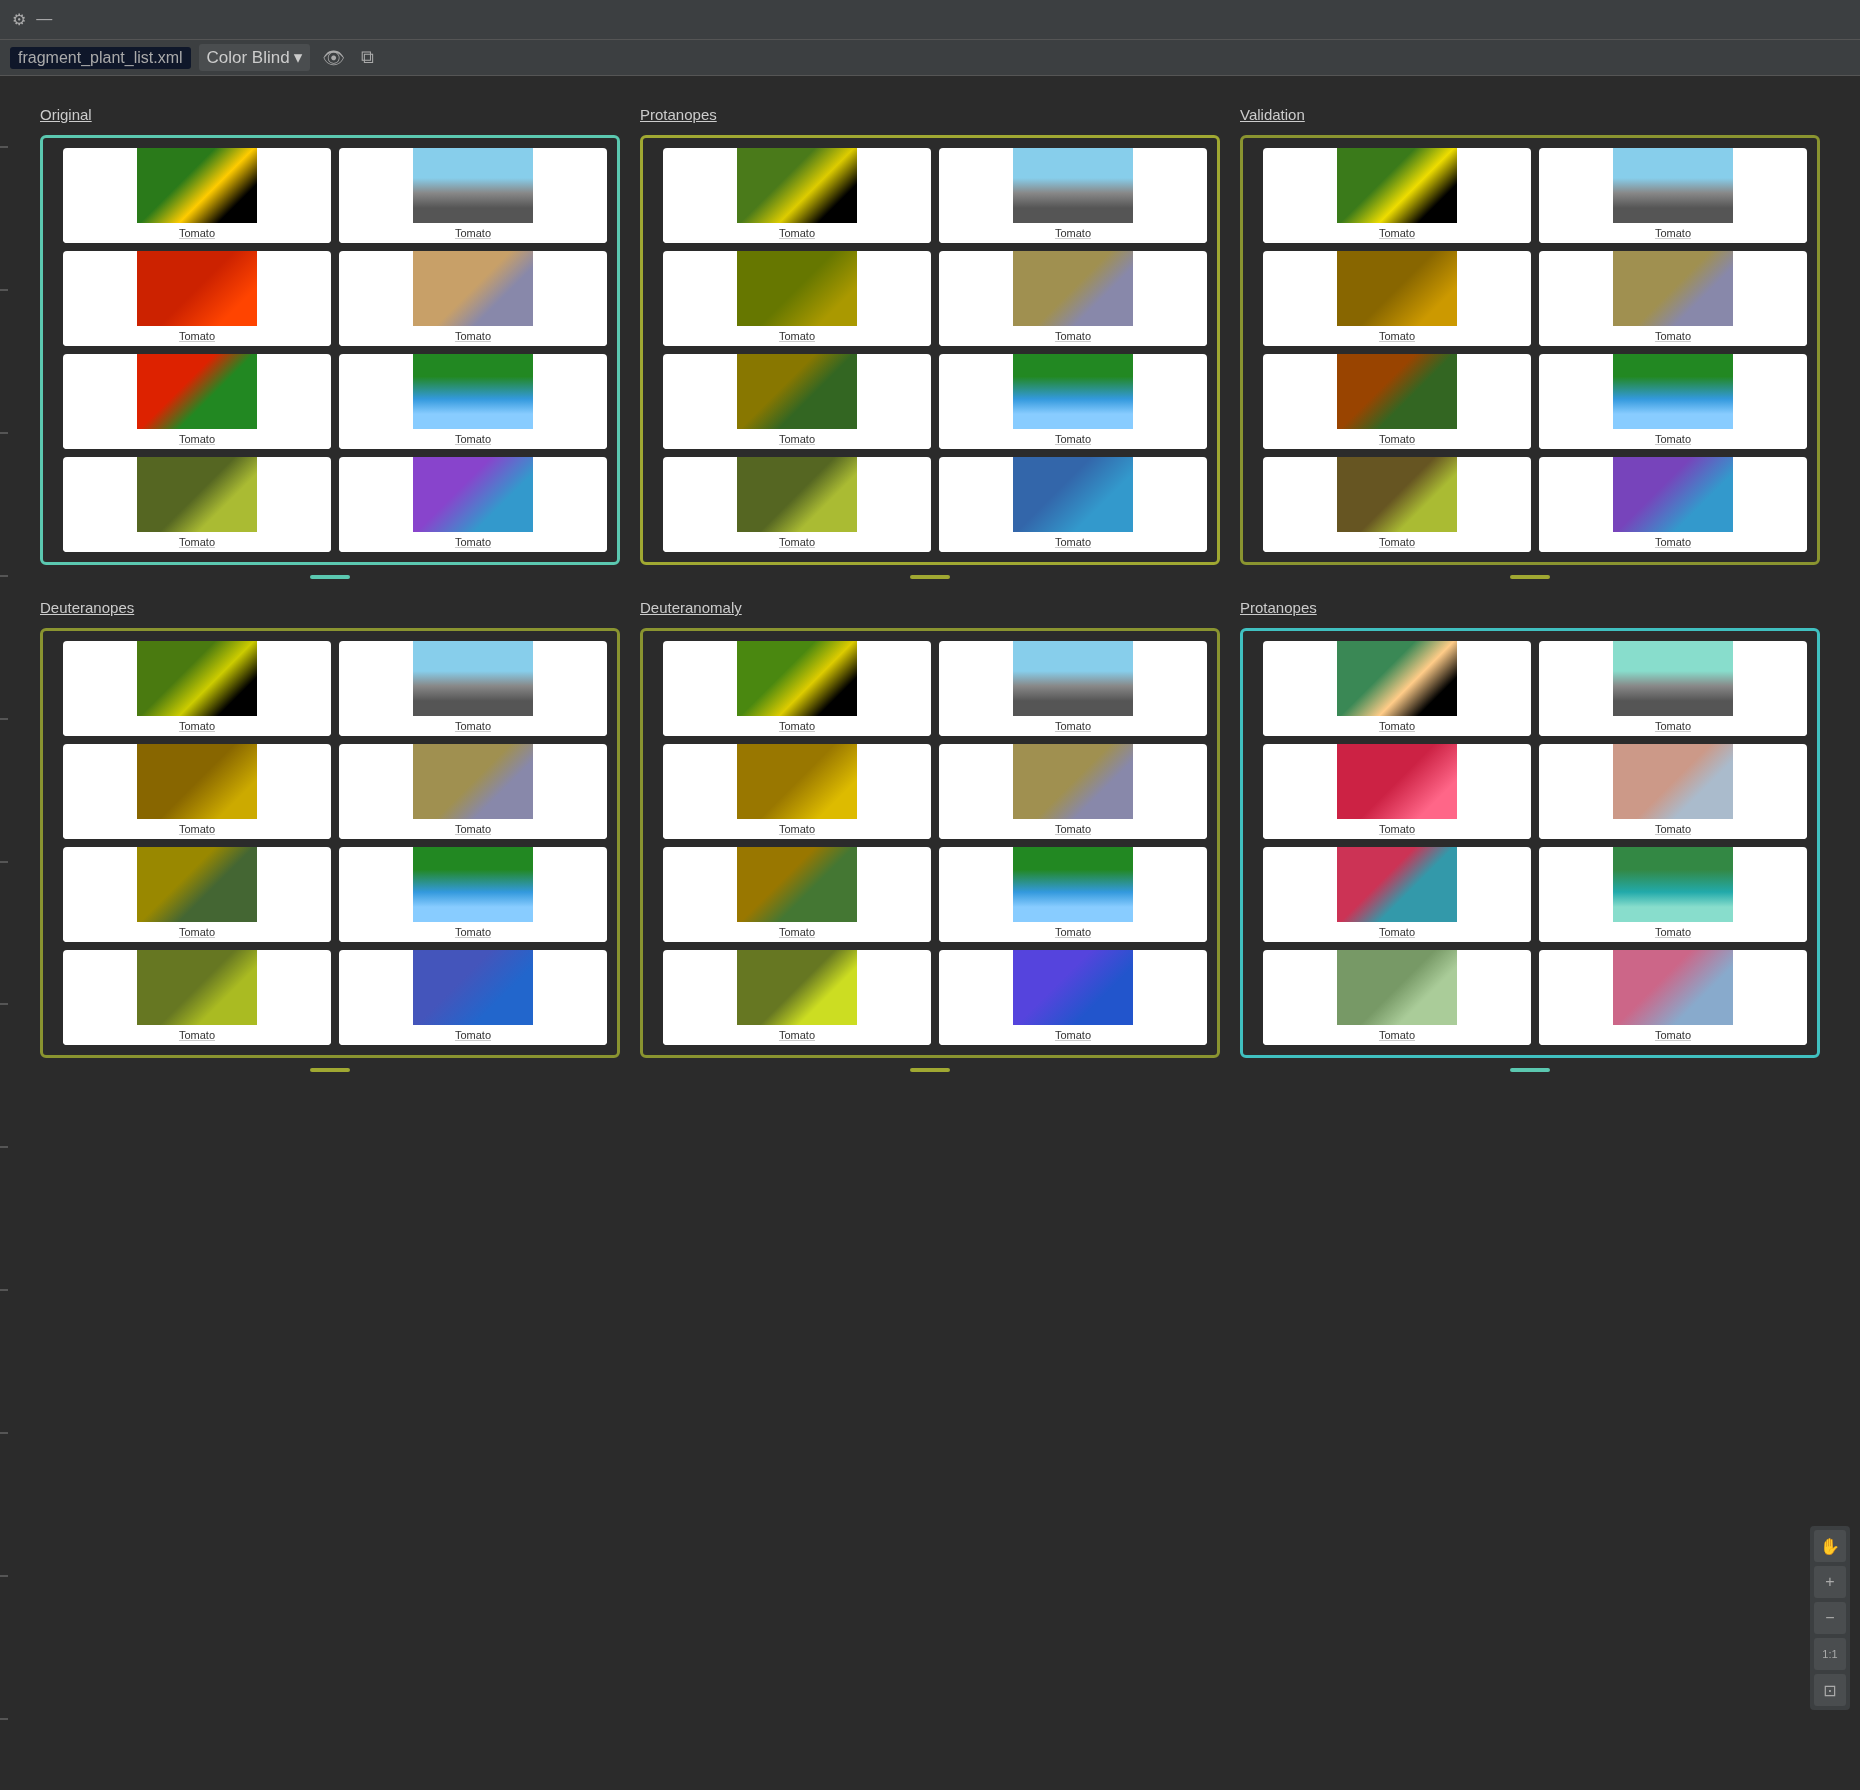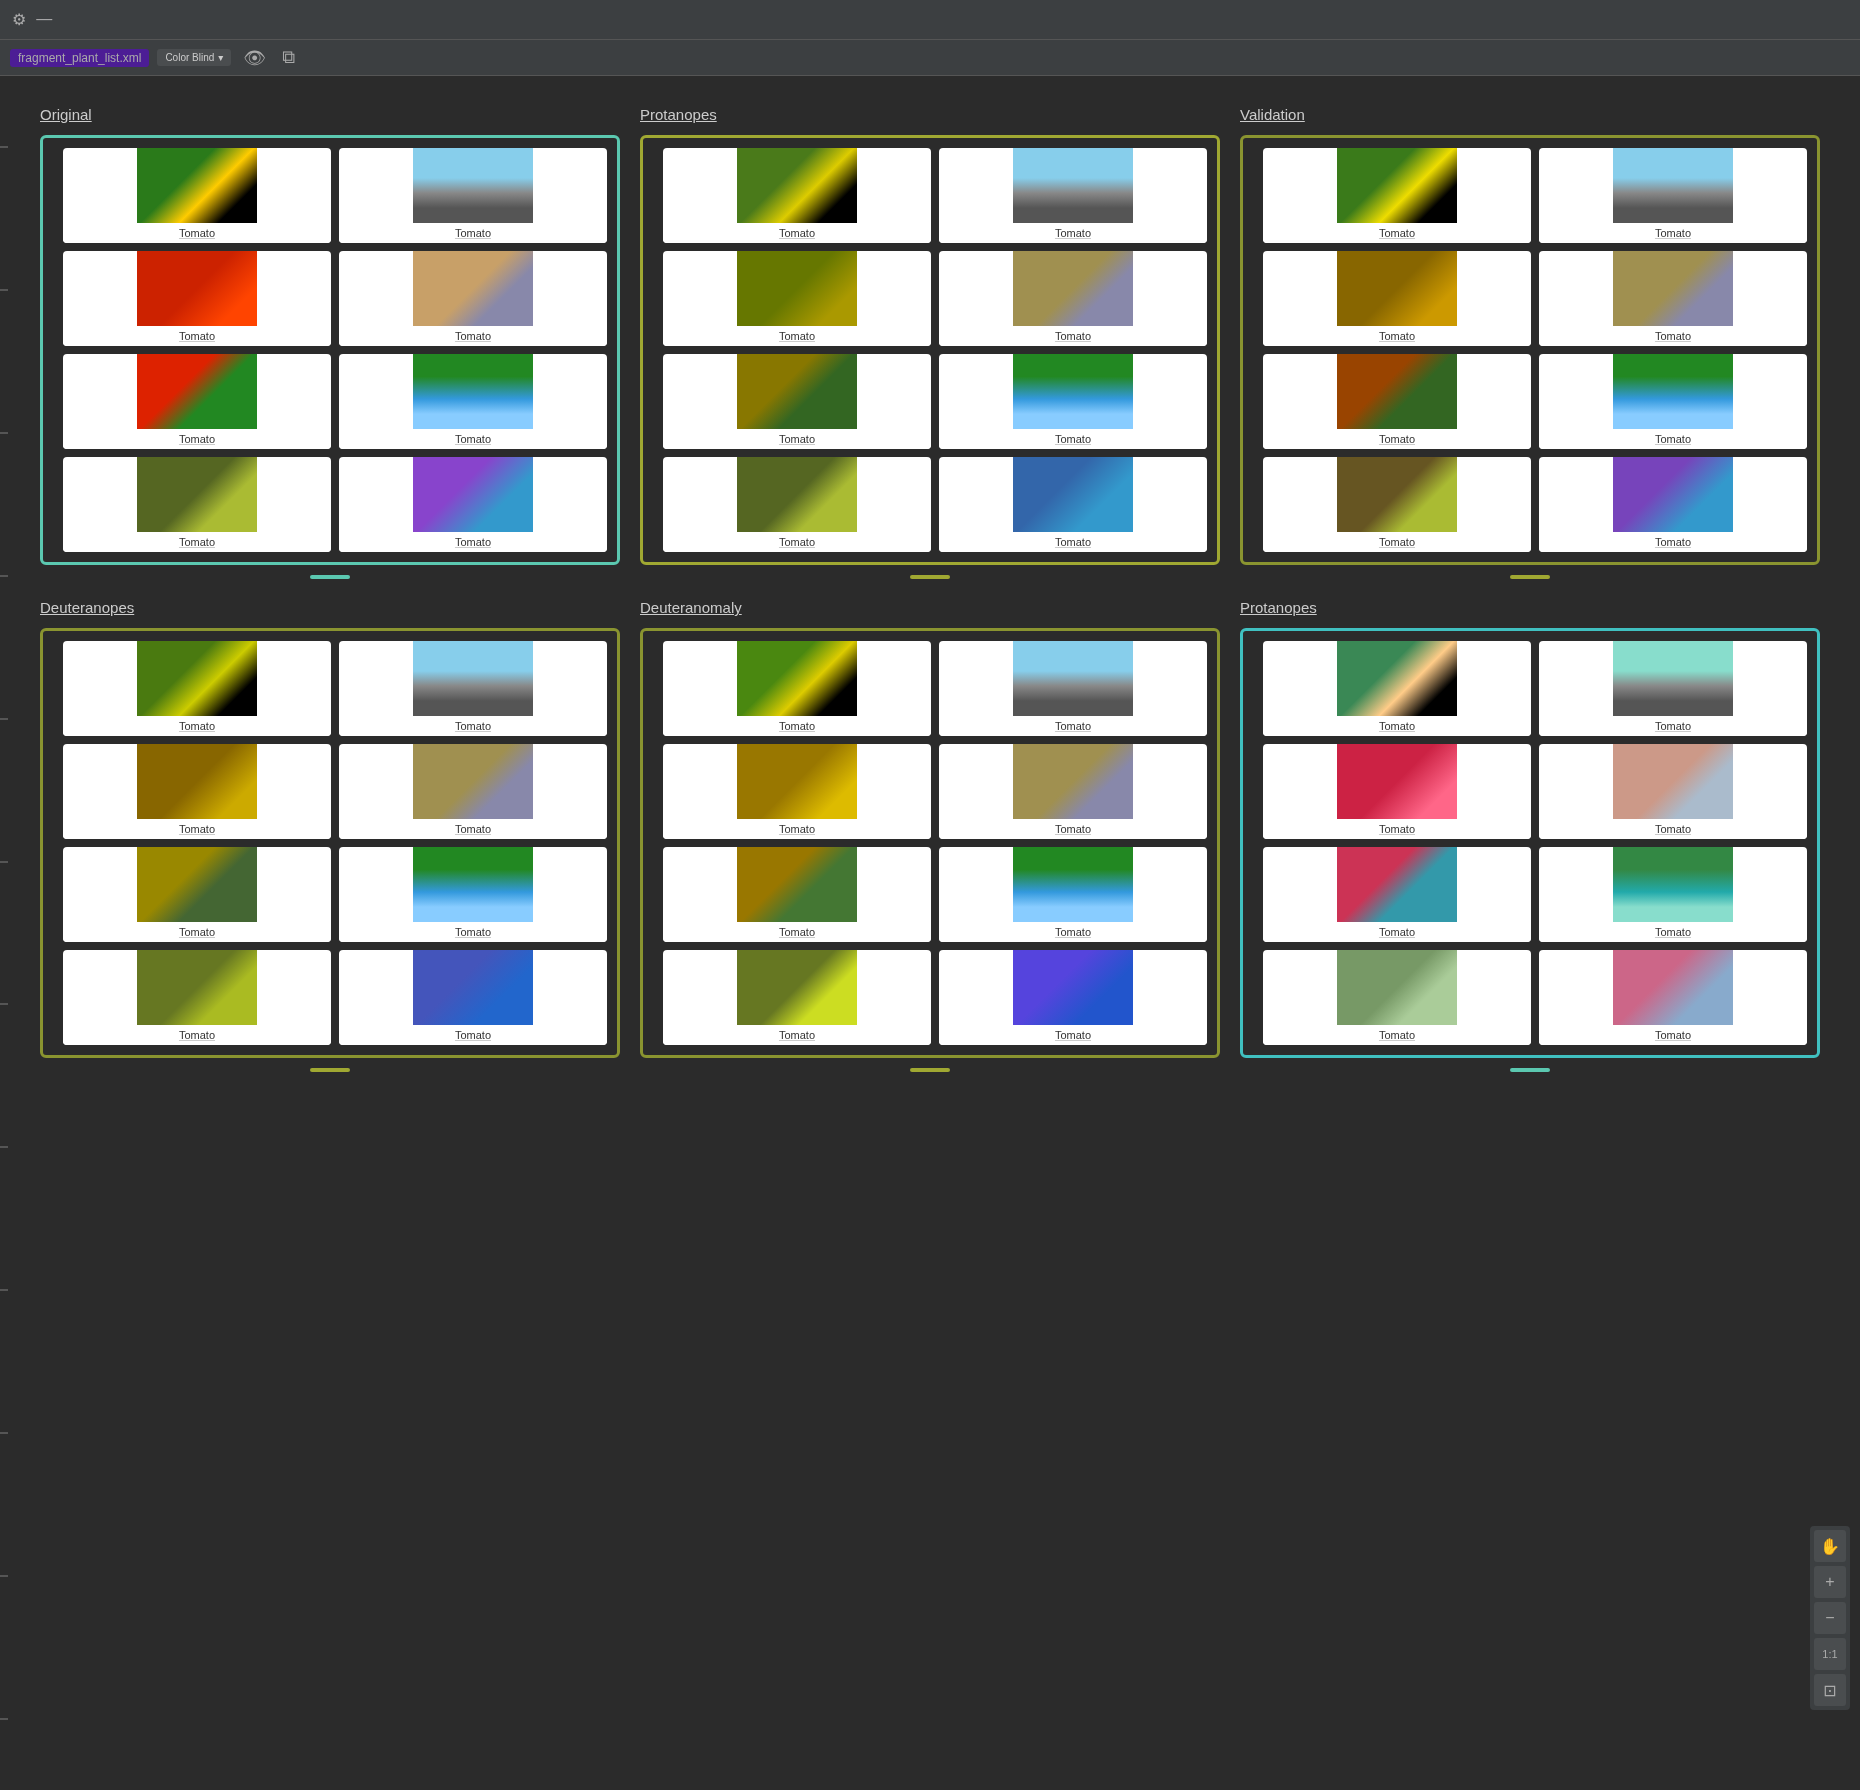--- a/index.html
+++ b/index.html
@@ -39,34 +39,34 @@
       background: #3c3f41;
       height: 36px;
       display: flex;
       align-items: center;
       padding: 0 10px;
       gap: 8px;
       border-bottom: 1px solid #555;
     }
     .toolbar-filename {
       color: #aaa;
-      font-size: 12px;
-      background: #4c1d95;
+      font-size: 16px;
+      background: #0f172a;
       padding: 2px 8px;
       border-radius: 3px;
     }
     .toolbar-dropdown {
       display: flex;
       align-items: center;
       gap: 4px;
       background: #4a4d4f;
       padding: 3px 8px;
       border-radius: 3px;
       cursor: pointer;
-      font-size: 10px;
+      font-size: 17px;
       color: #ccc;
       text-align: center;
     }
     .toolbar-icon-btn {
       color: #aaa;
       font-size: 18px;
       cursor: pointer;
       padding: 2px 4px;
     }
     

